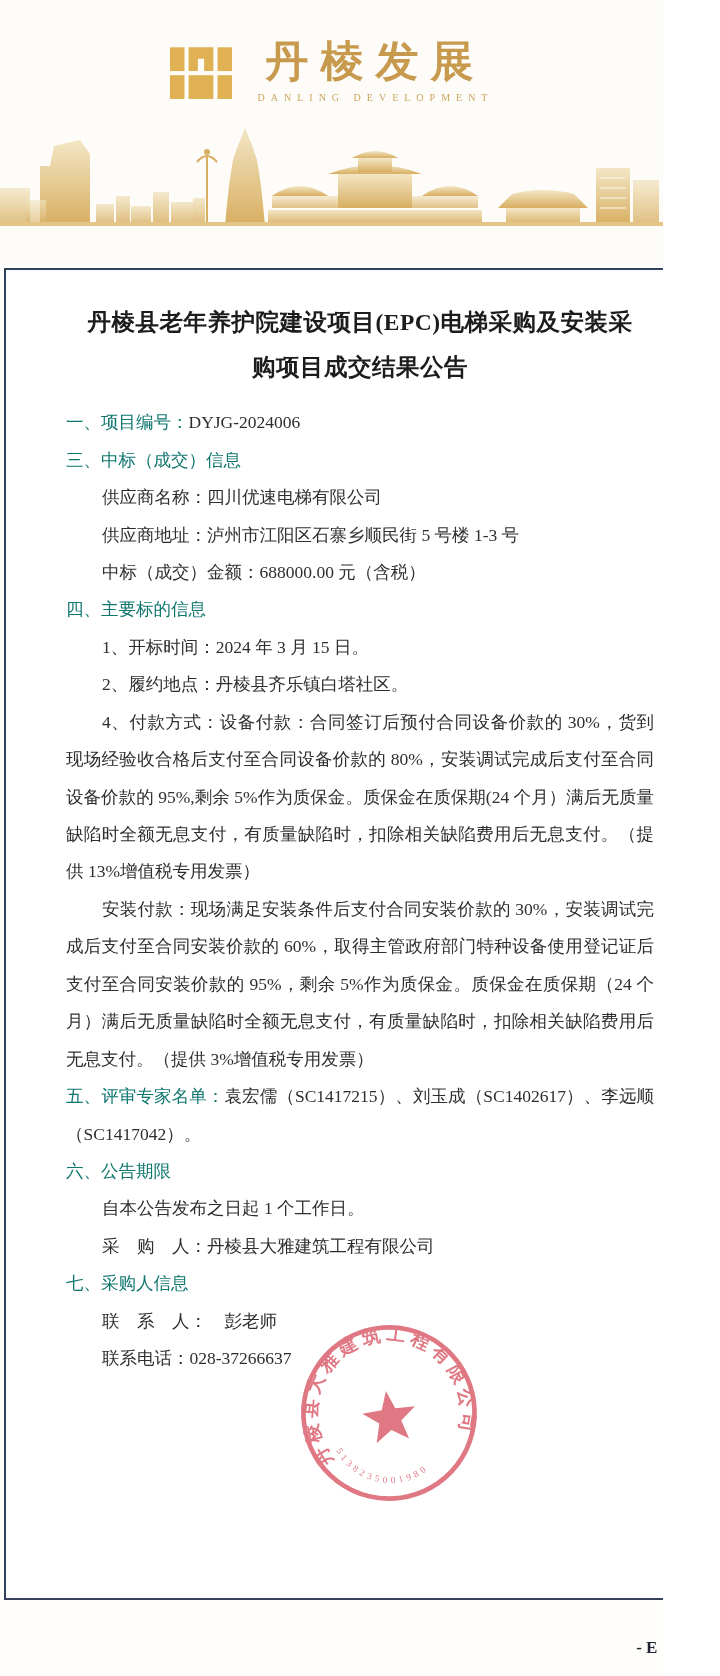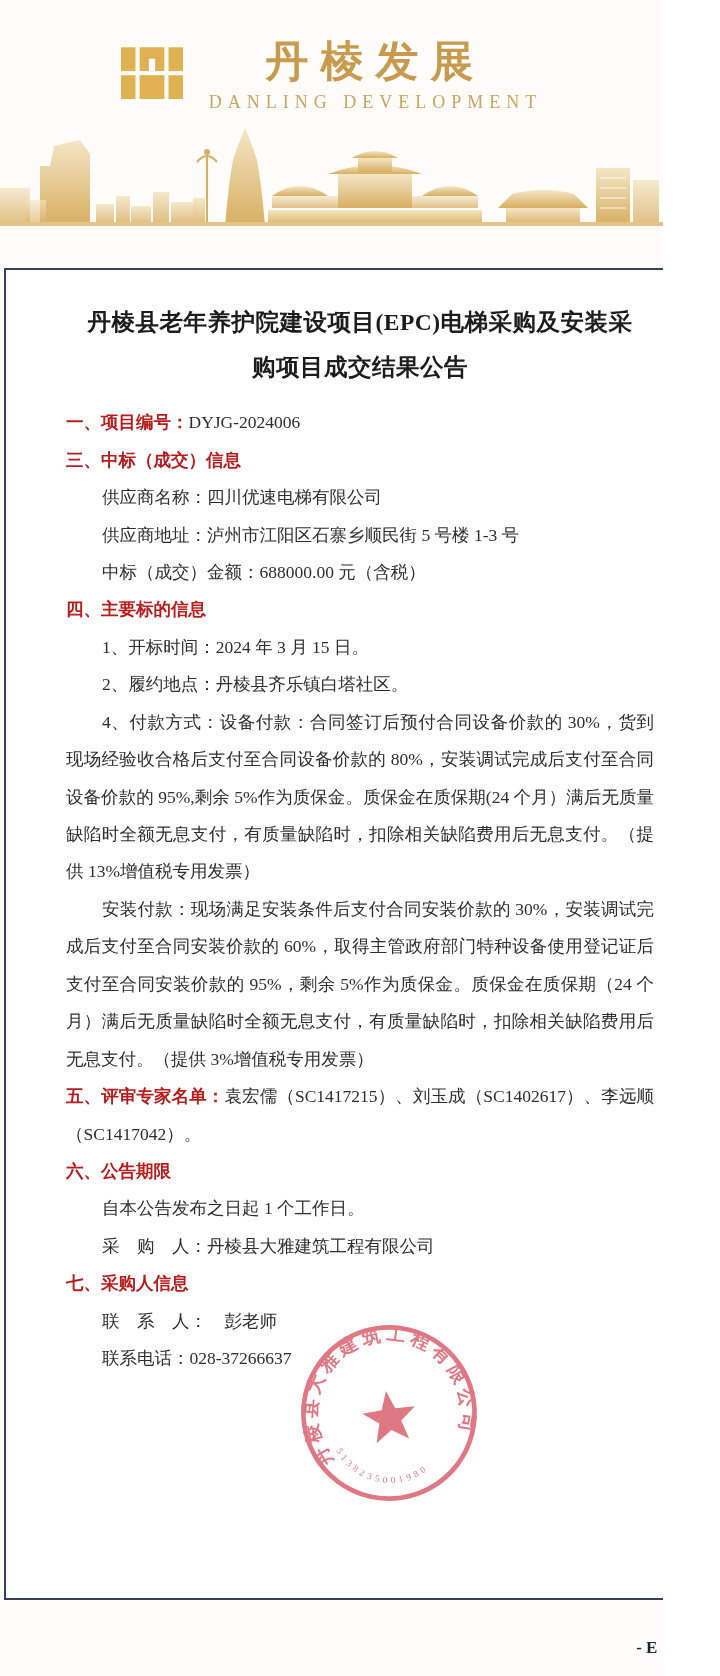--- a/index.html
+++ b/index.html
@@ -6,32 +6,32 @@
   .page{position:relative;width:663px;height:1676px;background:#fffefb;overflow:hidden;
         font-family:"Liberation Serif","DejaVu Serif",serif;}
 
   
   .site-header{position:relative;height:266px;background:#fdfcf8;}
   .brand{display:flex;justify-content:center;align-items:flex-start;gap:26px;padding-top:38px;}
   .logo{width:62px;height:62px;flex:0 0 auto;}
   .brand-text{display:flex;flex-direction:column;align-items:center;}
   .brand-cn{font-size:43px;font-weight:bold;color:var(--gold-text,#c79a4d);
             letter-spacing:12px;line-height:1.1;white-space:nowrap;}
-  .brand-en{font-size:18px;color:var(--gold-en,#c9a65f);letter-spacing:6px;margin-top:7px;
+  .brand-en{font-size:10px;color:var(--gold-en,#c9a65f);letter-spacing:6px;margin-top:7px;
             font-family:"Liberation Serif",serif;white-space:nowrap;}
   .skyline{position:absolute;left:0;top:126px;width:720px;height:100px;}
 
   
   .card{position:absolute;left:4px;top:268px;width:712px;height:1332px;box-sizing:border-box;
         background:#ffffff;border:2px solid var(--card-border,#33415e);padding:30px 60px 12px 60px;}
   .title{width:566px;margin:0 auto 14px auto;font-size:23.5px;font-weight:bold;
          color:var(--ink,#1c1c1c);text-align:center;line-height:1.92;letter-spacing:.5px;}
   .doc-body{font-size:17.5px;color:#2e2e2e;}
   .para{line-height:2.14;text-align:justify;margin:0;}
-  .para .b{font-weight:bold;color:#b91c1c;font-family:"Liberation Sans","DejaVu Sans",sans-serif;}
+  .para .b{font-weight:normal;color:#0f766e;font-family:"Liberation Sans","DejaVu Sans",sans-serif;}
   .para.indent{padding-left:36px;text-align:left;}
   .para.body{text-indent:36px;}
 
   
   .stamp{position:absolute;left:290px;top:1050px;width:186px;height:186px;
          opacity:.82;mix-blend-mode:multiply;transform:rotate(-8deg);pointer-events:none;}
   .stamp svg{width:100%;height:100%;display:block;}
   .seal-text{fill:var(--stamp-red,#d95a68);font-family:"Liberation Serif",serif;}
 
   

